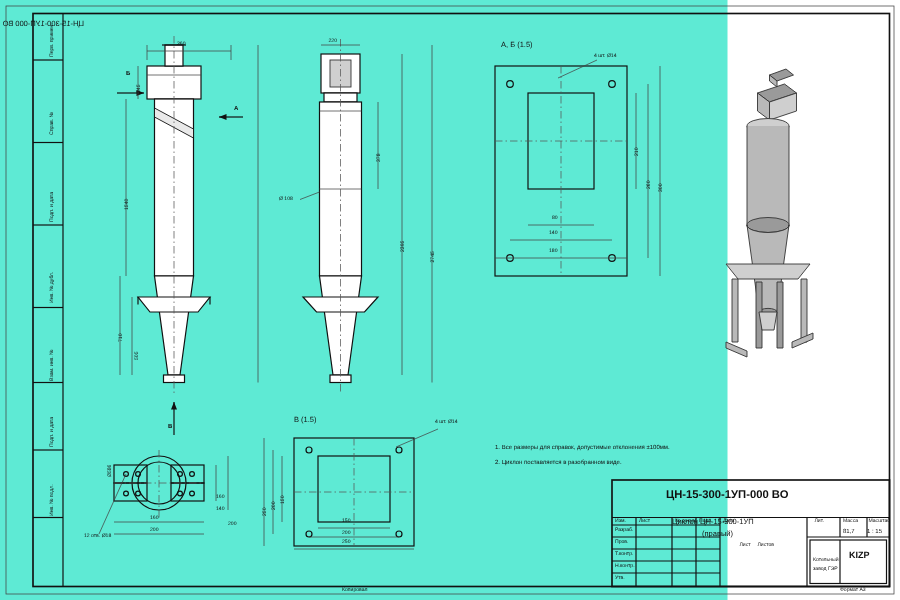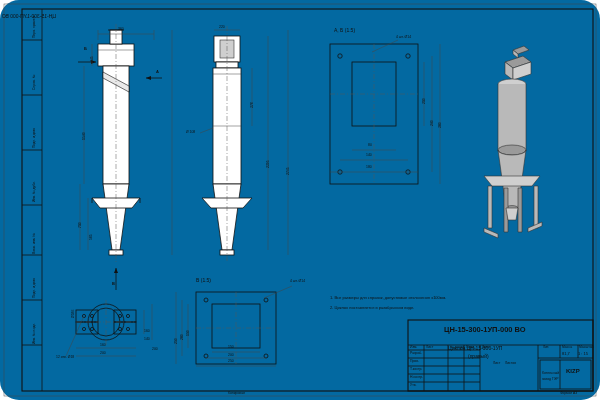--- a/index.html
+++ b/index.html
@@ -1,17 +1,17 @@
 <!DOCTYPE html>
 <html><head>
 <meta charset="utf-8">
 <style>
   html,body{margin:0;padding:0;background:#ffffff;}
   body{width:600px;height:400px;overflow:hidden;font-family:"Liberation Sans",sans-serif;color:#1a1a1a;}
-  #sheet{position:relative;width:600px;height:400px;background:#0369a1;border-radius:19px;}
+  #sheet{position:relative;width:485px;height:400px;background:#5eead4;}
 
   .txt{position:absolute;font-size:4.2px;line-height:1.05;white-space:nowrap;color:#111;}
   .txt.s3{font-size:3.4px;}
   .txt.s4{font-size:4px;}
   .txt.s5{font-size:5px;}
   .txt.s6{font-size:6px;}
   .txt.s7{font-size:7.5px;}
   .txt.b{font-weight:bold;}
   .rot{transform-origin:0 0;transform:rotate(-90deg);}
 

